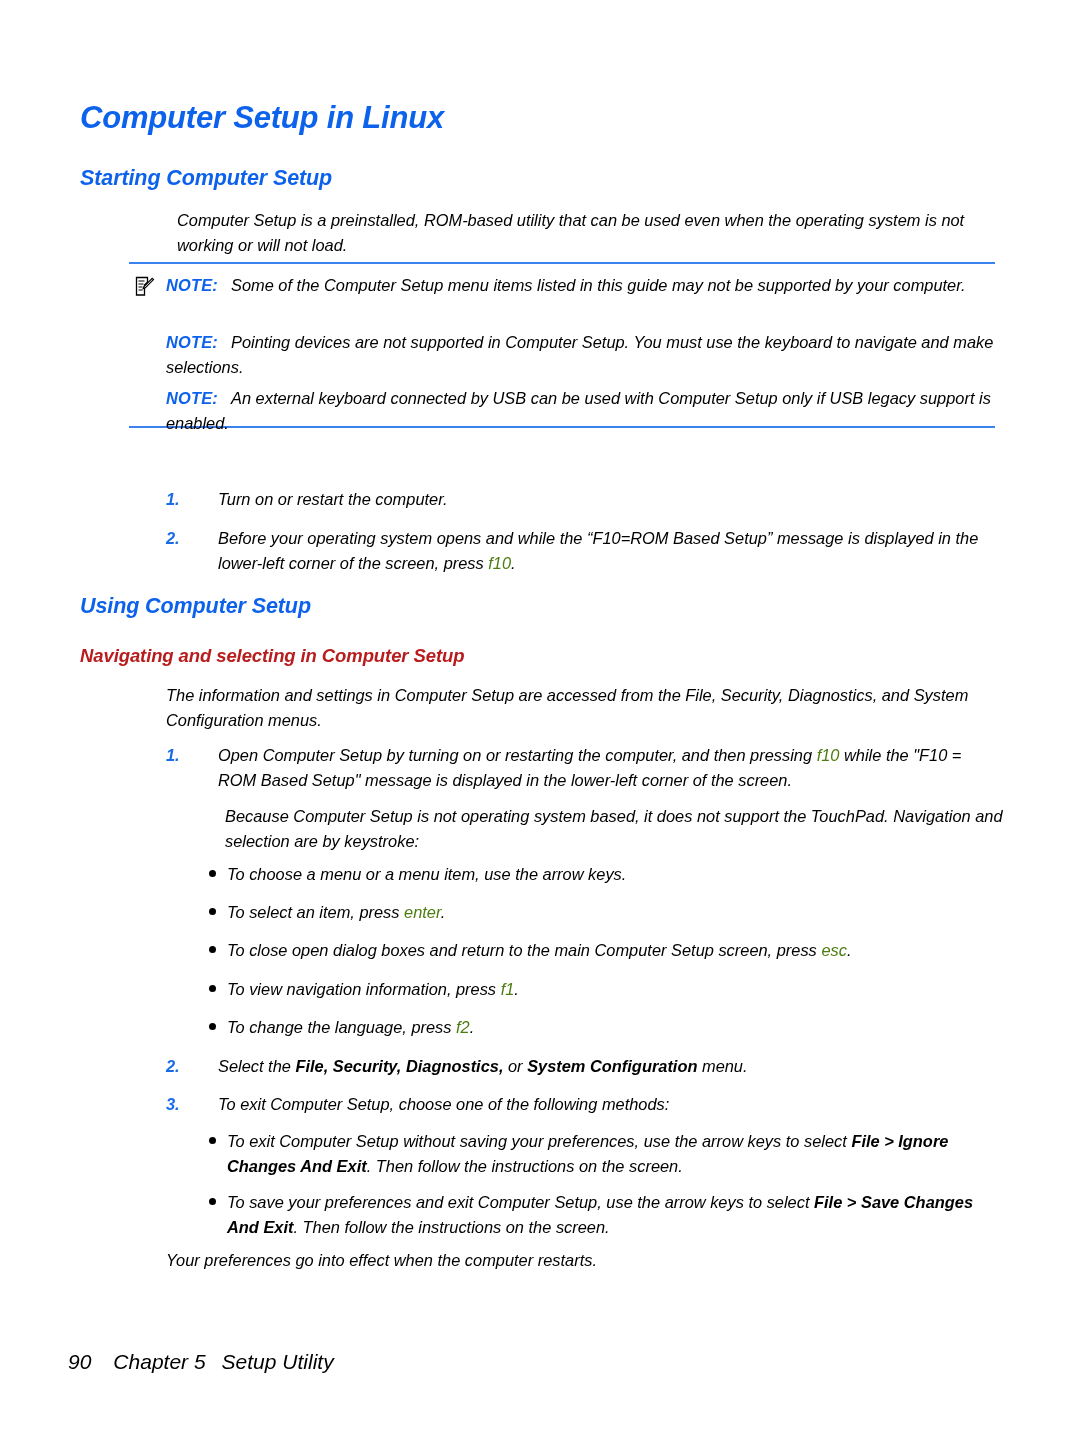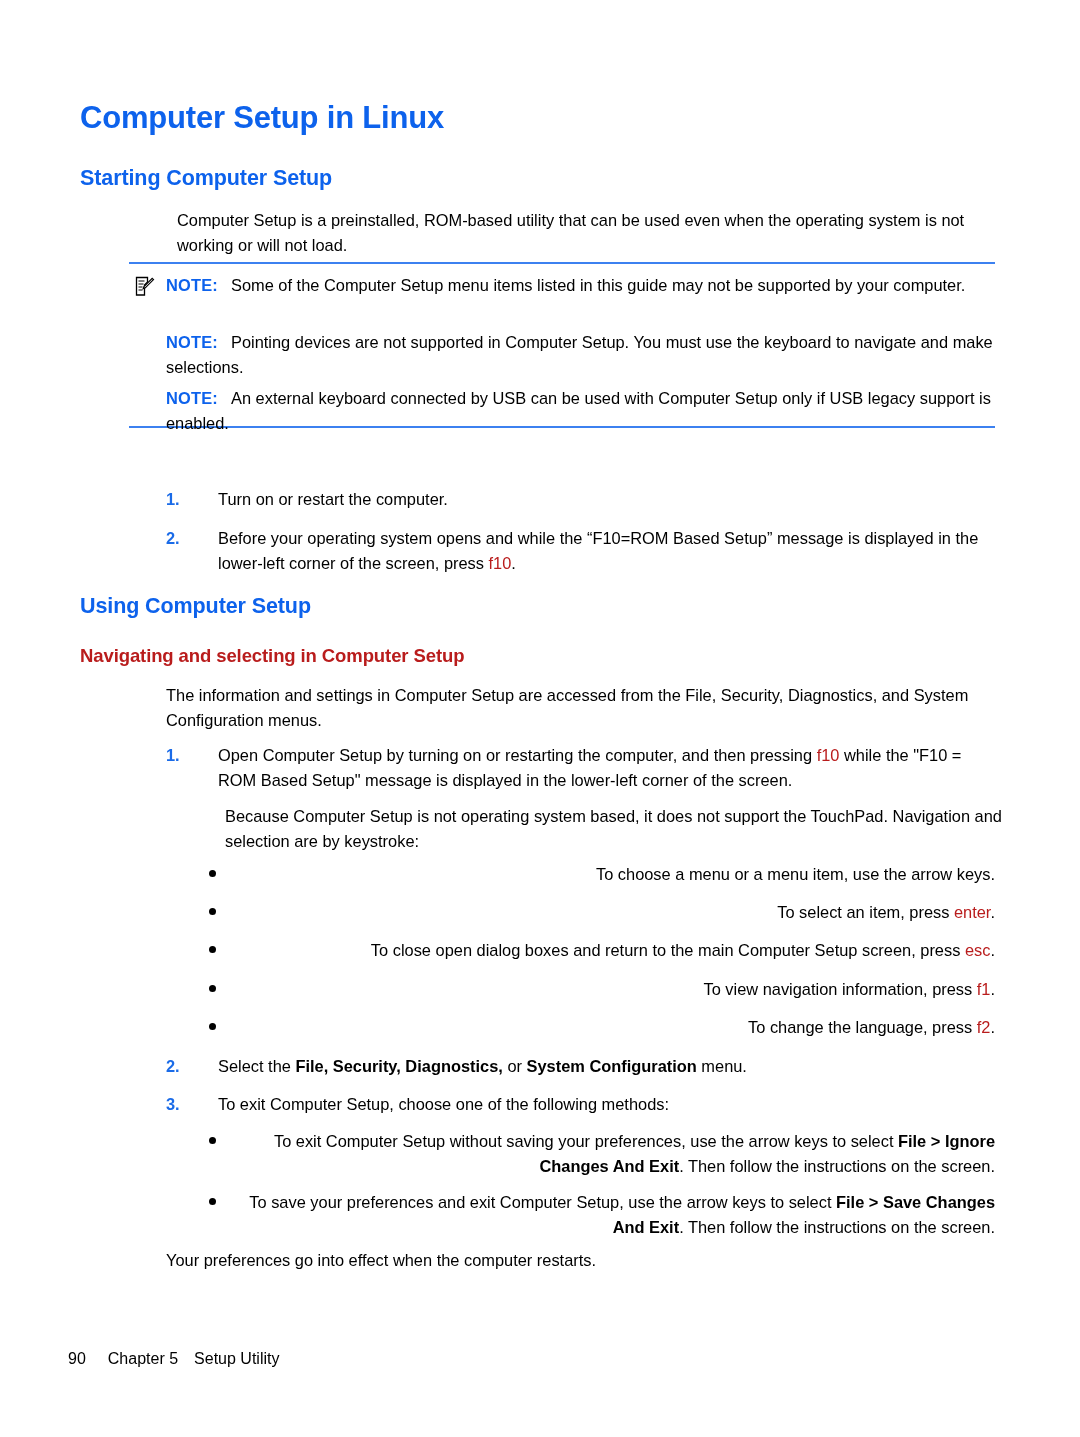--- a/index.html
+++ b/index.html
@@ -16,20 +16,21 @@
     -webkit-font-smoothing: antialiased;
   }
 
   .page {
     position: relative;
     width: 1080px;
     height: 1437px;
     box-sizing: border-box;
     padding: 0;
     overflow: hidden;
+    font-style: italic;
   }
 
   
   .h1 {
     position: absolute;
     left: 80px;
     top: 100px;
     font-size: 31px;
     font-weight: bold;
     color: #0d62ec;
@@ -132,35 +133,34 @@
     left: 4px;
     top: 8px;
     width: 7px;
     height: 7px;
     background: #000000;
     border-radius: 50%;
   }
   .bullet .txt {
     display: block;
     margin-left: 22px;
-    text-align: right;
   }
 
   
   .key {
-    color: #b91c1c;
+    color: #4d7c0f;
   }
   b, .bold { font-weight: bold; }
 
   
   .footer {
     position: absolute;
     left: 68px;
     top: 1350px;
-    font-size: 16px;
+    font-size: 21px;
     color: #000000;
     white-space: nowrap;
   }
   .footer .pg { margin-right: 22px; }
   .footer .chap { margin-right: 16px; }
 </style>
 </head>
 <body>
 
 <div class="page">

